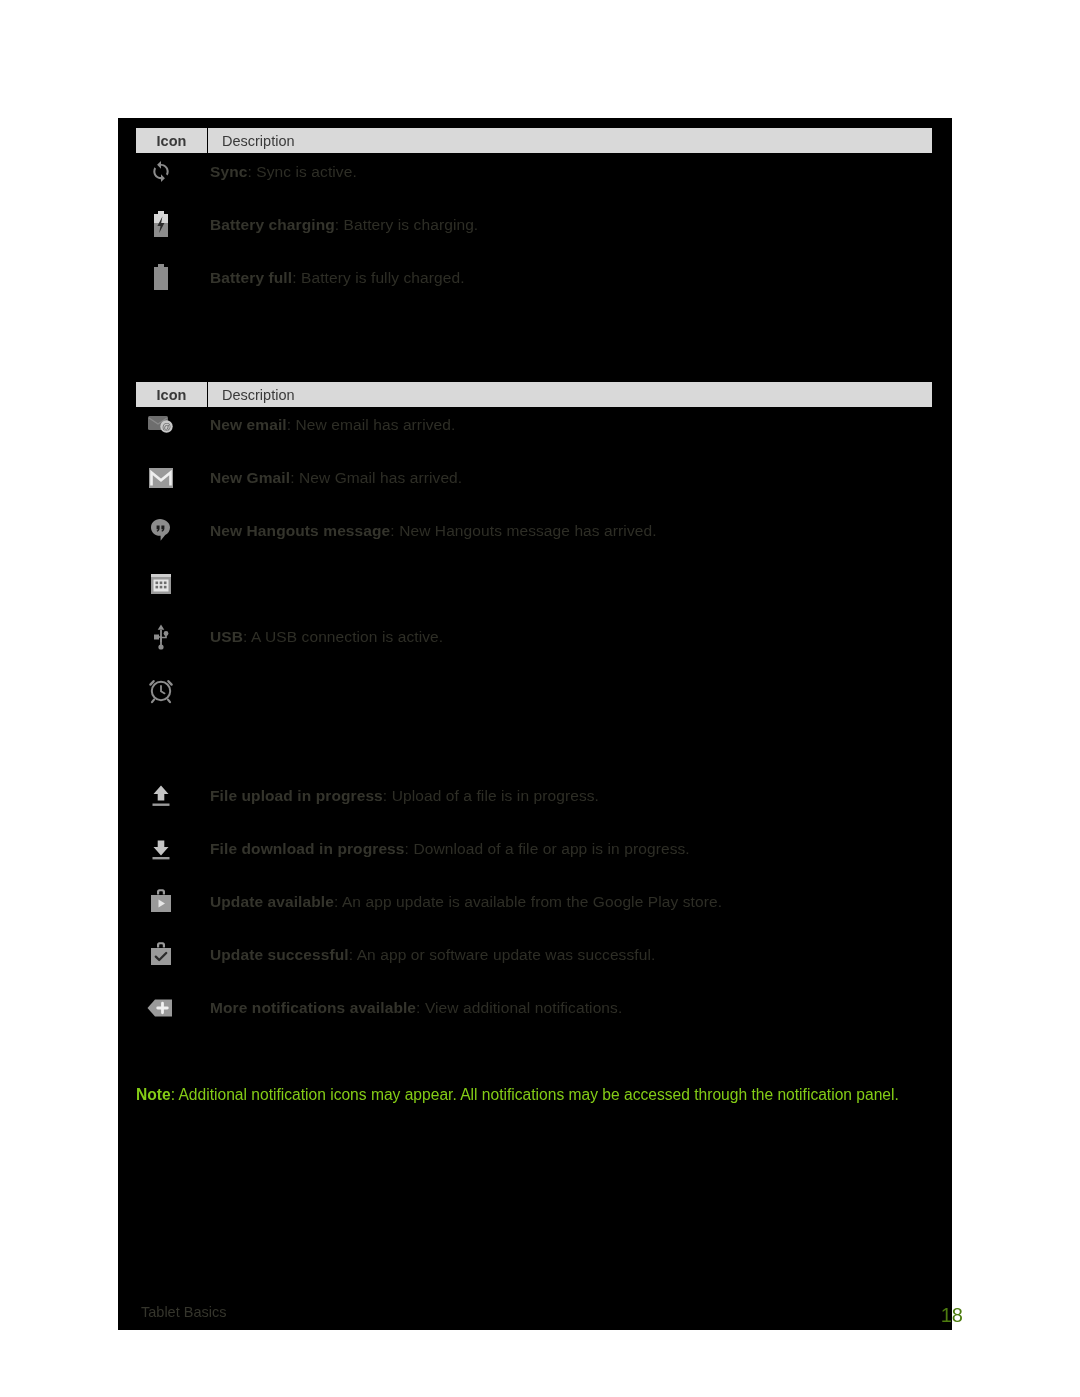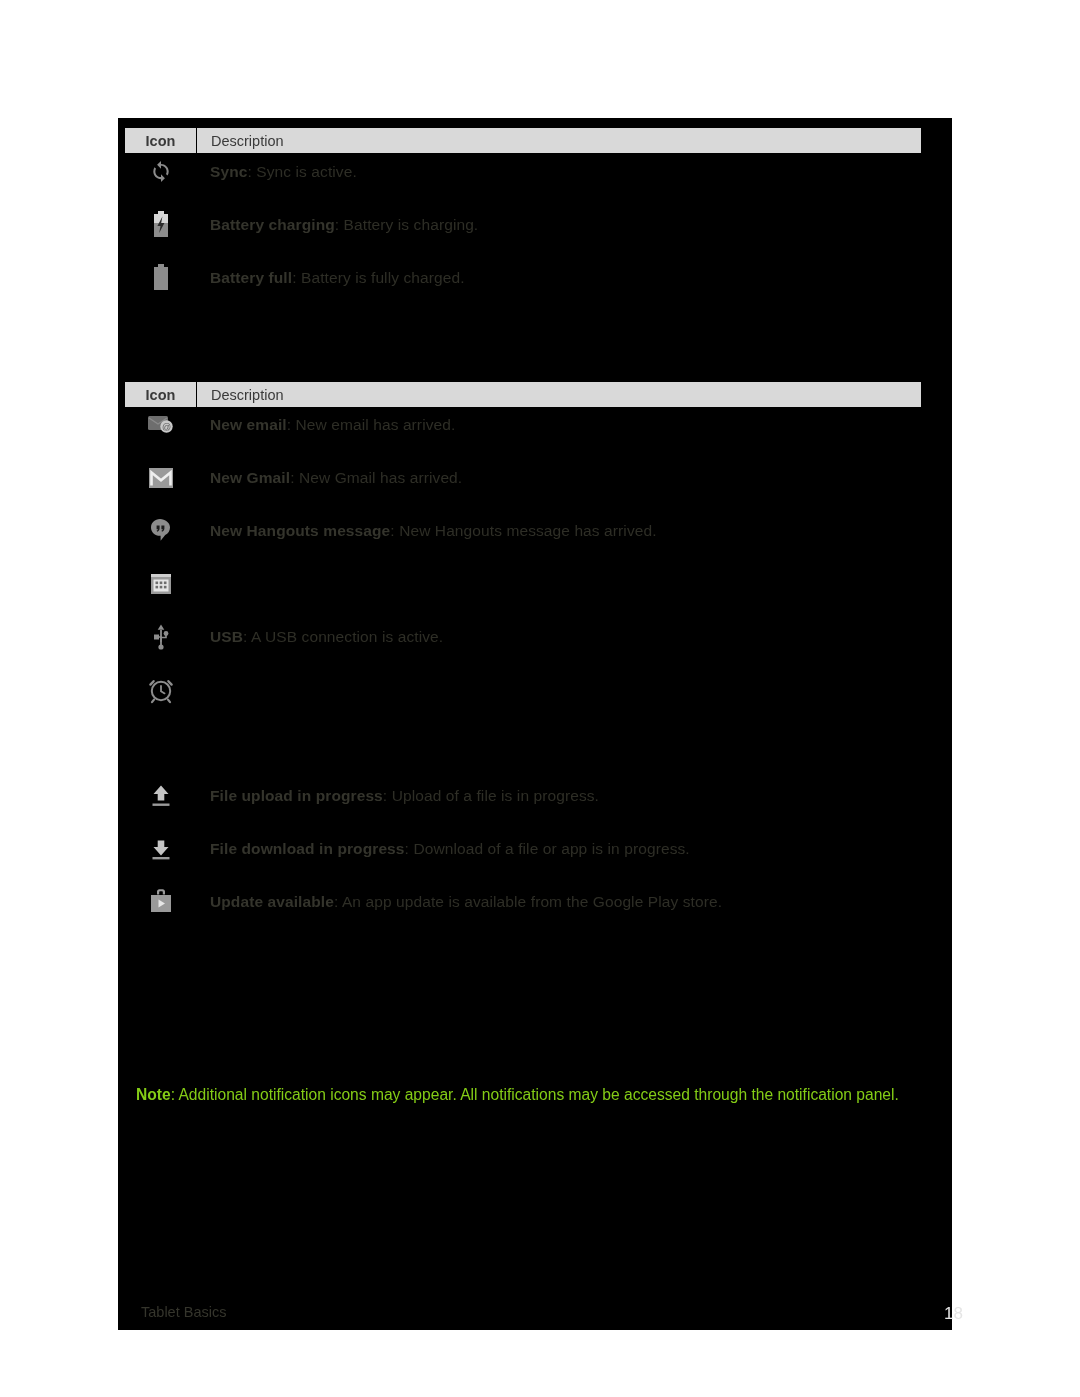--- a/index.html
+++ b/index.html
@@ -3,21 +3,21 @@
 <meta charset="utf-8">
 <style>
   html,body{margin:0;padding:0;background:#ffffff;}
   body{width:1080px;height:1397px;font-family:"Liberation Sans",sans-serif;}
   .page{position:relative;width:1080px;height:1397px;background:#ffffff;overflow:hidden;}
 
   
   .panel{position:absolute;left:118px;top:118px;width:834px;height:1212px;background:#000000;}
 
   
-  .thead{position:absolute;left:7px;width:796px;height:25px;background:#d9d9d9;display:flex;align-items:center;}
+  .thead{position:absolute;left:18px;width:796px;height:25px;background:#d9d9d9;display:flex;align-items:center;}
   .thead .col-icon{width:71px;box-sizing:border-box;text-align:center;font-size:14.5px;font-weight:bold;color:#3a3a3a;}
   .thead .sep{width:1px;height:25px;background:#000;}
   .thead .col-desc{flex:1;box-sizing:border-box;padding-left:14px;font-size:14.5px;font-weight:normal;color:#3a3a3a;}
 
   .tbl1-head{top:10px;}
   .tbl2-head{top:264px;}
 
   
   .row{position:absolute;left:7px;width:820px;height:34px;display:flex;align-items:center;}
   .row .ic{width:71px;display:flex;align-items:center;justify-content:center;}
@@ -26,21 +26,21 @@
 
   .icon-svg{display:block;}
 
   
   .note{position:absolute;left:18px;top:965px;width:822px;font-size:15.6px;line-height:1.55;color:#84cc16;}
   .note b{font-weight:bold;}
 
   
   .footer{position:absolute;left:9px;top:1186px;width:822px;height:26px;display:flex;align-items:flex-start;justify-content:space-between;margin-left:14px;}
   .footer .f-left{font-size:14.5px;color:#35352c;}
-  .footer .f-right{font-size:17px;color:#e5e5e5;}
+  .footer .f-right{font-size:20px;color:#4d7c0f;}
 </style>
 </head>
 <body>
 
 <div class="page">
   <div class="panel">
 
     <div class="thead tbl1-head">
       <div class="col-icon">Icon</div>
       <div class="sep"></div>
@@ -186,21 +186,40 @@
       <div class="ic">
         <svg class="icon-svg" width="26" height="28" viewBox="0 0 26 28">
           <path d="M9 3.5c0-1.3 1-2.3 2.3-2.3h3.4c1.3 0 2.3 1 2.3 2.3v3h-2.2v-2.6c0-.4-.3-.7-.7-.7h-2.2c-.4 0-.7.3-.7.7v2.6H9z" fill="#9a9a9a"></path>
           <rect x="3" y="7" width="20" height="17" fill="#9a9a9a"></rect>
           <path d="M10.5 11.5l6.5 4-6.5 4z" fill="#e6e6e6"></path>
         </svg>
       </div>
       <div class="desc"><b>Update available</b><span>: An app update is available from the Google Play store.</span></div>
     </div>
 
-
+    <div class="row" style="top:820px">
+      <div class="ic">
+        <svg class="icon-svg" width="26" height="28" viewBox="0 0 26 28">
+          <path d="M9 3.5c0-1.3 1-2.3 2.3-2.3h3.4c1.3 0 2.3 1 2.3 2.3v3h-2.2v-2.6c0-.4-.3-.7-.7-.7h-2.2c-.4 0-.7.3-.7.7v2.6H9z" fill="#9a9a9a"></path>
+          <rect x="3" y="7" width="20" height="17" fill="#9a9a9a"></rect>
+          <path d="M7.8 15.6l3.4 3.4 7-7" stroke="#2b2b2b" stroke-width="2.3" fill="none" stroke-linecap="round" stroke-linejoin="round"></path>
+        </svg>
+      </div>
+      <div class="desc"><b>Update successful</b><span>: An app or software update was successful.</span></div>
+    </div>
+
+    <div class="row" style="top:873px">
+      <div class="ic">
+        <svg class="icon-svg" width="30" height="26" viewBox="0 0 30 26">
+          <path d="M9 4.5h17v17H9L1.5 13z" fill="#9a9a9a"></path>
+          <path d="M16.5 8.2v9.6M11.7 13h9.6" stroke="#f0f0f0" stroke-width="2.8" stroke-linecap="round"></path>
+        </svg>
+      </div>
+      <div class="desc"><b>More notifications available</b><span>: View additional notifications.</span></div>
+    </div>
 
     <div class="note"><b>Note</b><span>: Additional notification icons may appear. All notifications may be accessed through the notification panel.</span></div>
 
     <div class="footer">
       <div class="f-left">Tablet Basics</div>
       <div class="f-right">18</div>
     </div>
 
   </div>
 </div>

